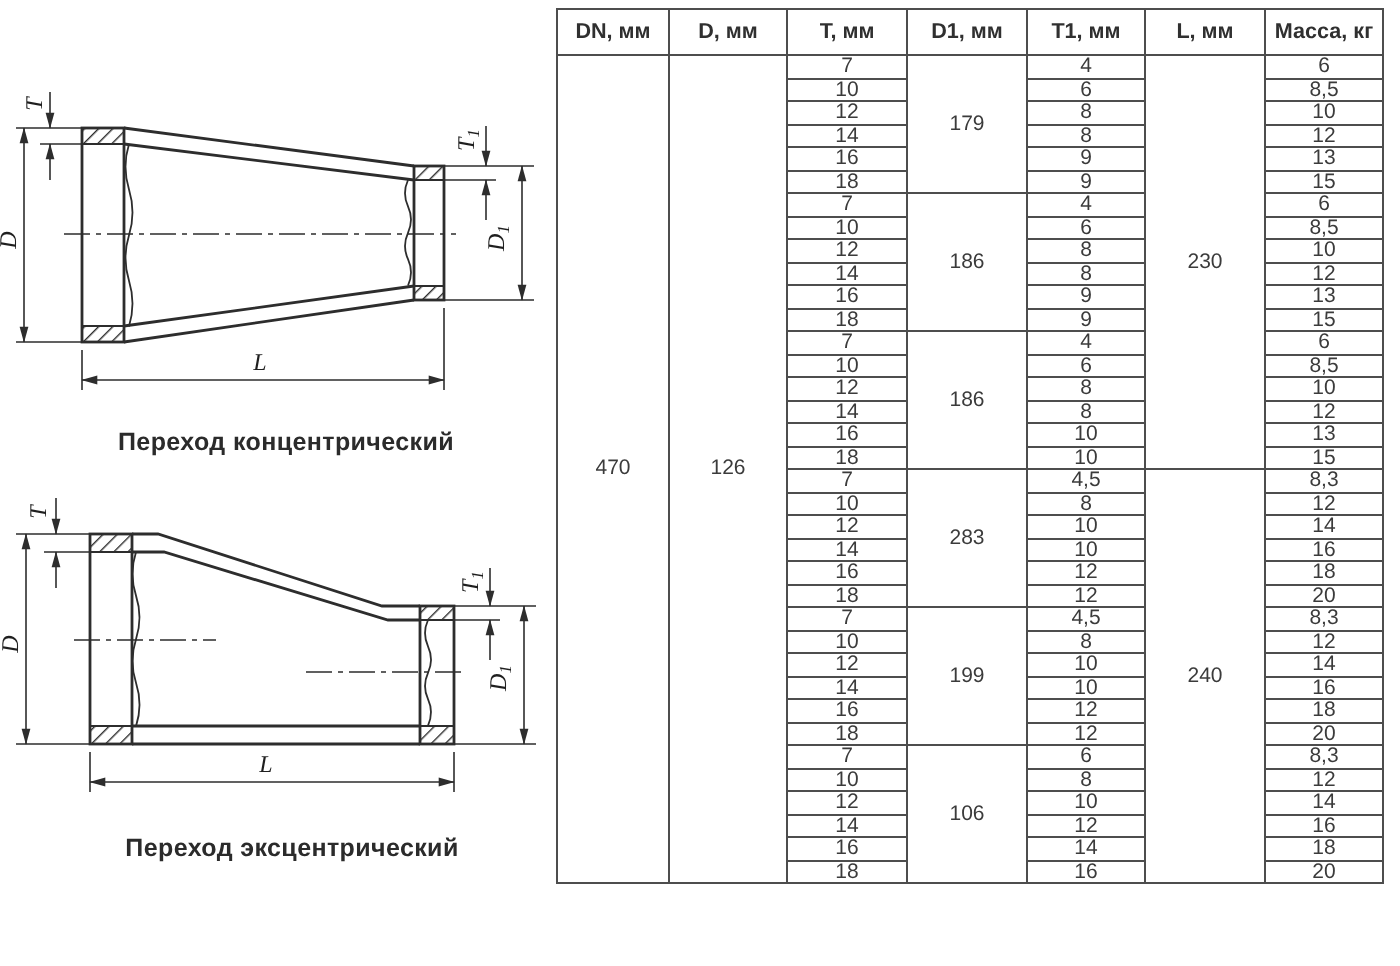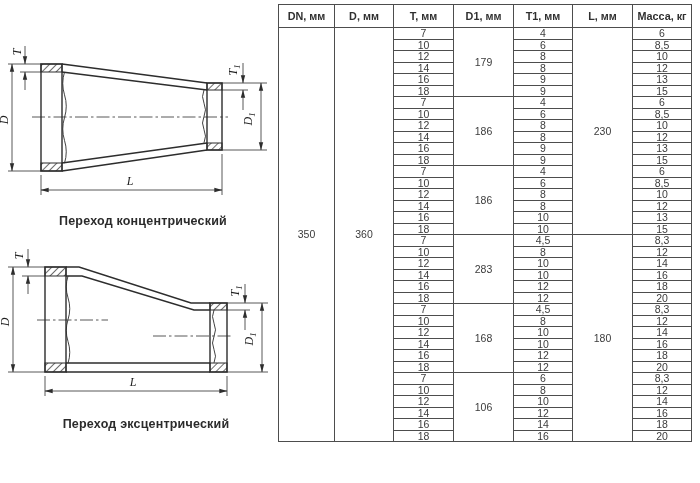--- a/index.html
+++ b/index.html
@@ -144,22 +144,22 @@
           <th>D, мм</th>
           <th>T, мм</th>
           <th>D1, мм</th>
           <th>T1, мм</th>
           <th>L, мм</th>
           <th>Масса, кг</th>
         </tr>
       </thead>
       <tbody>
           <tr>
-            <td rowspan="36">350</td>
-            <td rowspan="36">360</td>
+            <td rowspan="36">470</td>
+            <td rowspan="36">126</td>
             <td>7</td>
             <td rowspan="6">179</td>
             <td>4</td>
             <td rowspan="18">230</td>
             <td>6</td>
           </tr>
           <tr>
             <td>10</td>
             <td>6</td>
             <td>8,5</td>
@@ -243,21 +243,21 @@
           </tr>
           <tr>
             <td>18</td>
             <td>10</td>
             <td>15</td>
           </tr>
           <tr>
             <td>7</td>
             <td rowspan="6">283</td>
             <td>4,5</td>
-            <td rowspan="18">180</td>
+            <td rowspan="18">240</td>
             <td>8,3</td>
           </tr>
           <tr>
             <td>10</td>
             <td>8</td>
             <td>12</td>
           </tr>
           <tr>
             <td>12</td>
             <td>10</td>
@@ -273,21 +273,21 @@
             <td>12</td>
             <td>18</td>
           </tr>
           <tr>
             <td>18</td>
             <td>12</td>
             <td>20</td>
           </tr>
           <tr>
             <td>7</td>
-            <td rowspan="6">168</td>
+            <td rowspan="6">199</td>
             <td>4,5</td>
             <td>8,3</td>
           </tr>
           <tr>
             <td>10</td>
             <td>8</td>
             <td>12</td>
           </tr>
           <tr>
             <td>12</td>

